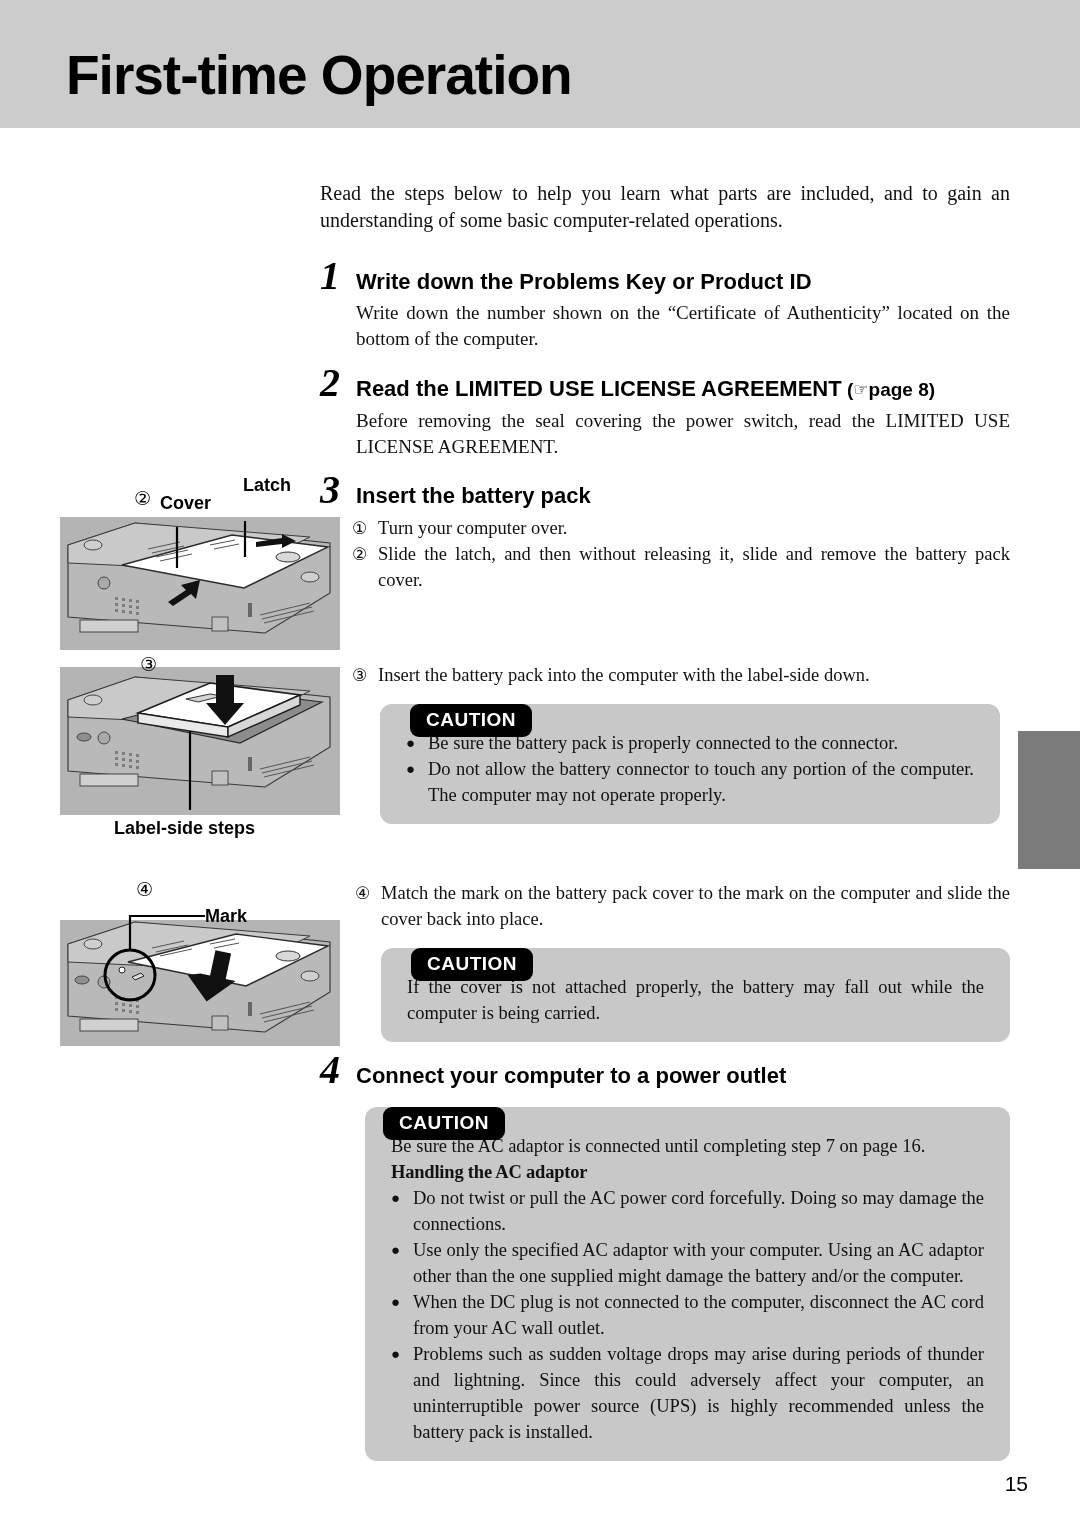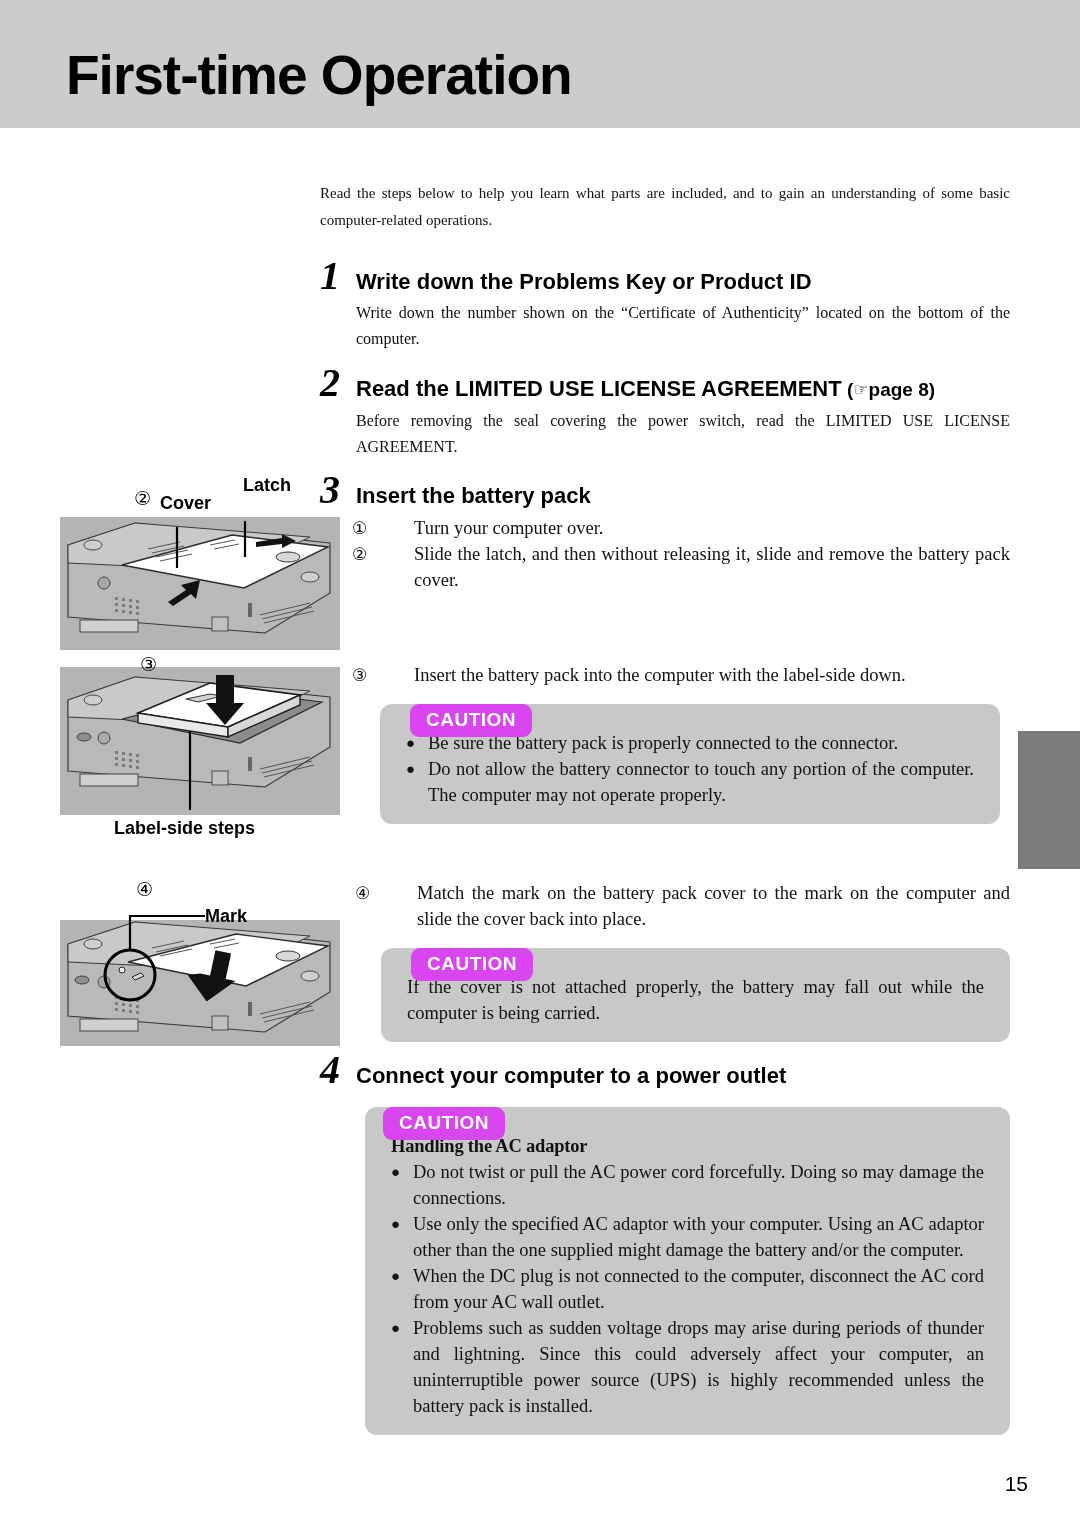--- a/index.html
+++ b/index.html
@@ -37,21 +37,21 @@
     right: 0; top: 731px;
     width: 62px; height: 138px;
     background: #7b7b7b;
   }
 
   
   .intro {
     position: absolute;
     left: 320px; top: 180px;
     width: 690px;
-    font-size: 15px;
+    font-size: 20px;
     line-height: 27px;
     text-align: justify;
     color: #111;
   }
 
   
   .content-col {
     position: absolute;
     left: 320px;
     width: 690px;
@@ -82,21 +82,21 @@
     font-weight: bold;
   }
   .hand-icon {
     font-family: "DejaVu Sans", sans-serif;
     font-size: 17px;
     font-weight: normal;
     vertical-align: 1px;
   }
   .step-body {
     margin-left: 36px;
-    font-size: 16px;
+    font-size: 19px;
     line-height: 26px;
     text-align: justify;
     color: #111;
     margin-top: 3px;
   }
 
   
   .substep {
     display: flex;
     font-size: 18.5px;
@@ -106,32 +106,31 @@
   }
   .substep-mark {
     flex: 0 0 26px;
     font-family: "DejaVu Sans", sans-serif;
     font-size: 17px;
     line-height: 26px;
   }
   .substep-text {
     flex: 1;
     text-align: justify;
-    margin-left: 36px;
   }
 
   
   .caution {
     position: relative;
     margin-top: 12px;
   }
   .caution-label {
     position: absolute;
     left: 30px; top: 0;
-    background: #d946ef;
+    background: #000000;
     color: #ffffff;
     font-family: "Liberation Sans", sans-serif;
     font-weight: bold;
     font-size: 19px;
     letter-spacing: 0.5px;
     padding: 5px 16px 6px 16px;
     border-radius: 9px;
     z-index: 2;
     line-height: 1.15;
   }
@@ -271,20 +270,21 @@
 
 <div class="content-col" style="top:1052px;">
   <div class="step-head">
     <span class="step-num">4</span>
     <span class="step-title">Connect your computer to a power outlet</span>
   </div>
 
   <div class="caution" style="margin-left:45px; margin-right:0px; margin-top:6px;">
     <div class="caution-label" style="left:18px;">CAUTION</div>
     <div class="caution-body tall-pad">
+      <div class="plain-line">Be sure the AC adaptor is connected until completing step 7 on page 16.</div>
       <div class="plain-line sub-head">Handling the AC adaptor</div>
       <div class="bullet-row">
         <span class="bullet-dot">●</span>
         <span class="bullet-text">Do not twist or pull the AC power cord forcefully.  Doing so may damage the connections.</span>
       </div>
       <div class="bullet-row">
         <span class="bullet-dot">●</span>
         <span class="bullet-text">Use only the specified AC adaptor with your computer.  Using an AC adaptor other than the one supplied might damage the battery and/or the computer.</span>
       </div>
       <div class="bullet-row">

